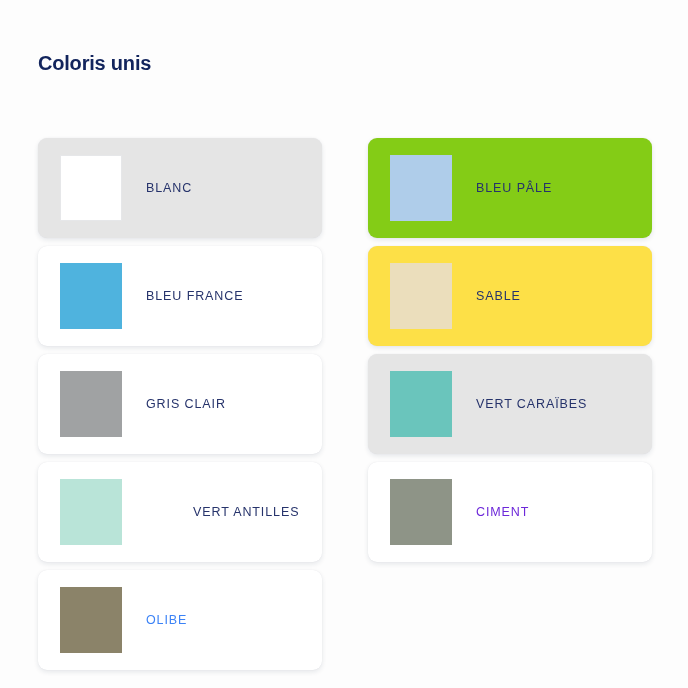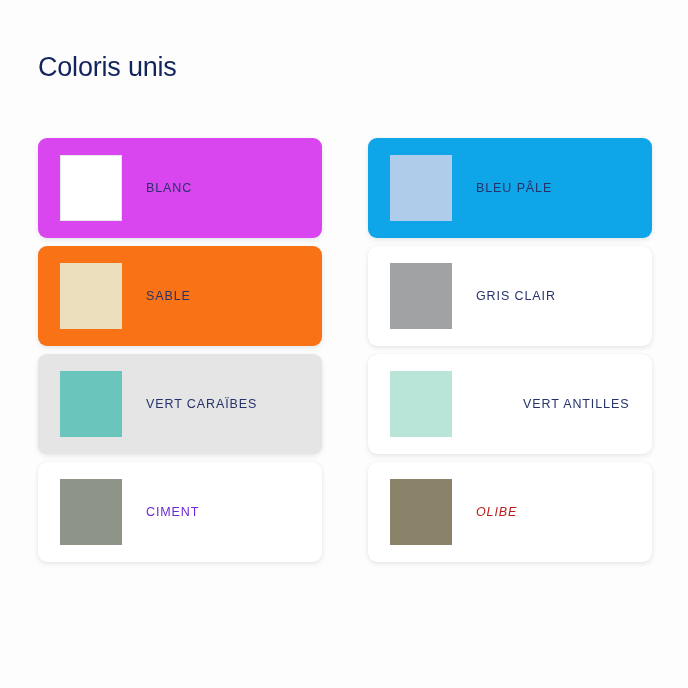--- a/index.html
+++ b/index.html
@@ -18,22 +18,22 @@
     height: 688px;
     box-sizing: border-box;
     padding: 0;
     position: relative;
   }
   .page-title {
     margin: 0;
     position: absolute;
     left: 38px;
     top: 52px;
-    font-size: 27px;
-    font-weight: normal;
+    font-size: 20px;
+    font-weight: bold;
     letter-spacing: -0.2px;
     color: #12245c;
     font-family: "Liberation Sans", sans-serif;
   }
   .grid {
     position: absolute;
     left: 38px;
     top: 138px;
     width: 614px;
     display: grid;
@@ -73,32 +73,36 @@
 </style>
 </head>
 <body style="background: rgb(253, 253, 253);">
 
 <div class="page">
 
   <h1 class="page-title" style="color: rgb(18, 36, 92);">Coloris unis</h1>
 
   <div class="grid">
 
-    <div class="color-card" style="background: #d946ef;">
+    <div class="color-card" style="background: #e5e5e5;">
       <div class="swatch bordered" style="background: rgb(255, 255, 255); border: 1px solid rgb(230, 231, 233);"></div>
       <span class="swatch-label" style="color: rgb(38, 51, 107);">BLANC</span>
     </div>
 
-    <div class="color-card" style="background: #0ea5e9;">
+    <div class="color-card" style="background: #84cc16;">
       <div class="swatch" style="background: rgb(175, 205, 234);"></div>
       <span class="swatch-label" style="color: rgb(38, 51, 107);">BLEU PÂLE</span>
     </div>
 
+    <div class="color-card" style="background: rgb(255, 255, 255);">
+      <div class="swatch" style="background: rgb(79, 179, 222);"></div>
+      <span class="swatch-label" style="color: rgb(38, 51, 107);">BLEU FRANCE</span>
+    </div>
 
-    <div class="color-card" style="background: #f97316;">
+    <div class="color-card" style="background: #fde047;">
       <div class="swatch" style="background: rgb(235, 222, 188);"></div>
       <span class="swatch-label" style="color: rgb(38, 51, 107);">SABLE</span>
     </div>
 
     <div class="color-card" style="background: rgb(255, 255, 255);">
       <div class="swatch" style="background: rgb(160, 162, 163);"></div>
       <span class="swatch-label" style="color: rgb(38, 51, 107);">GRIS CLAIR</span>
     </div>
 
 
@@ -112,17 +116,17 @@
       <span class="swatch-label" style="color: rgb(38, 51, 107);">VERT ANTILLES</span>
     </div>
 
     <div class="color-card" style="background: rgb(255, 255, 255);">
       <div class="swatch" style="background: rgb(142, 148, 135);"></div>
       <span class="swatch-label" style="color: #6d28d9;">CIMENT</span>
     </div>
 
     <div class="color-card" style="background: rgb(255, 255, 255);">
       <div class="swatch" style="background: rgb(139, 131, 105);"></div>
-      <span class="swatch-label" style="color: #b91c1c; font-style: italic;">OLIBE</span>
+      <span class="swatch-label" style="color: #3b82f6;">OLIBE</span>
     </div>
 
   </div>
 </div>
 
 </body></html>

